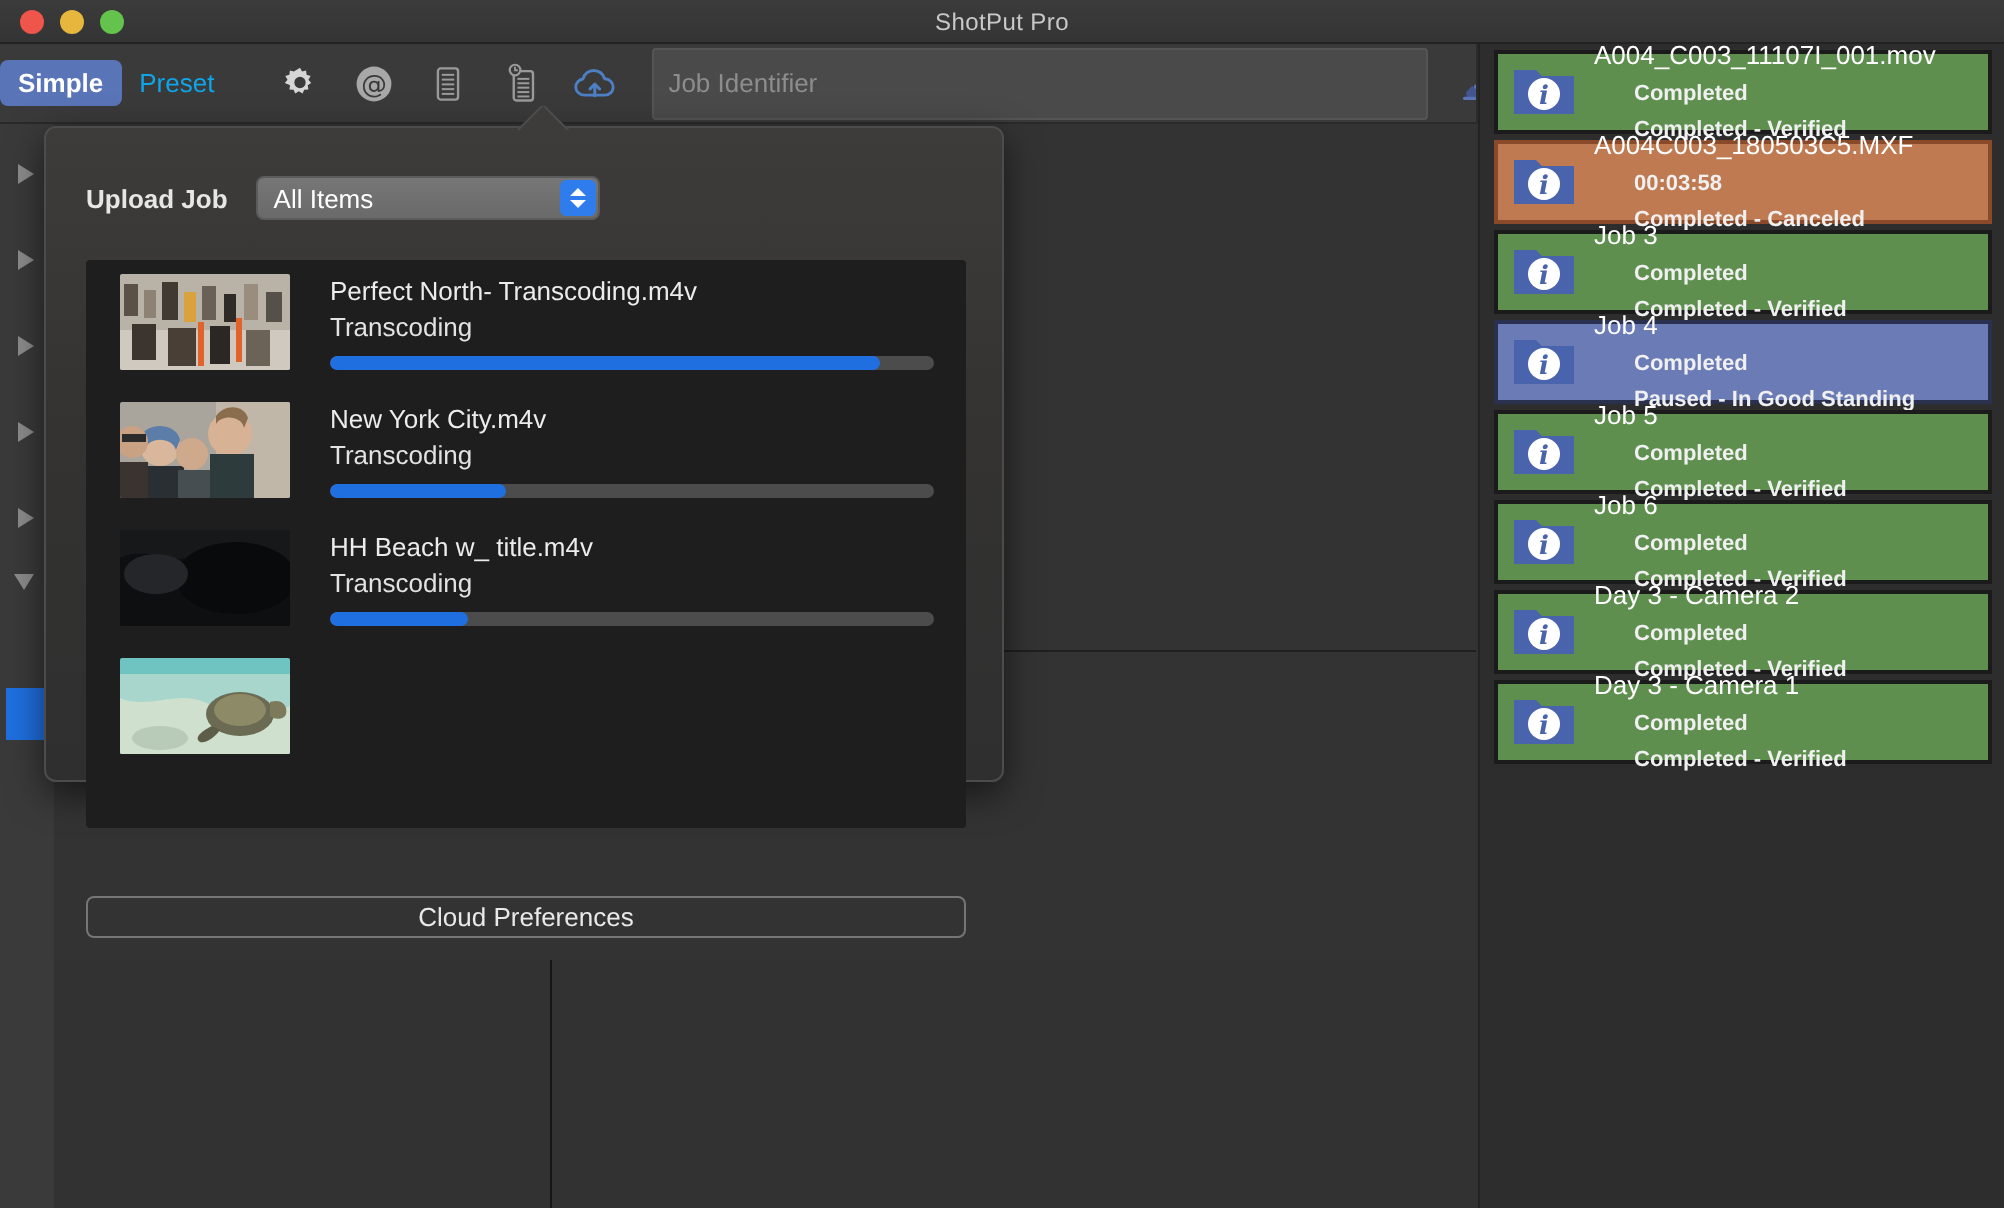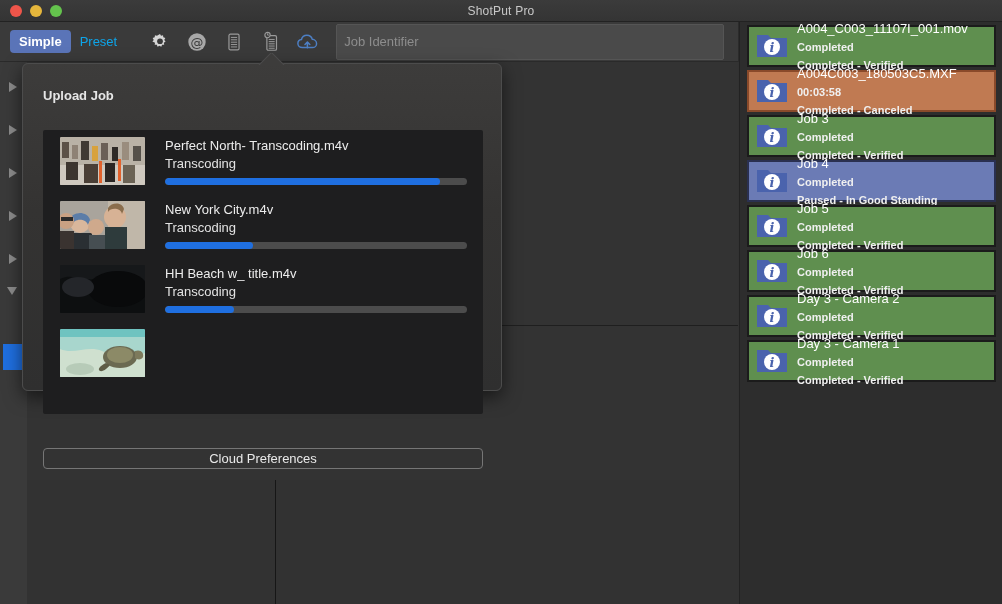--- a/index.html
+++ b/index.html
@@ -23,21 +23,21 @@
   .tl.green  { background:#63c council; }
   .tl.green  { background:#62c council; }
   .tl.green  { background:#64c34d; }
 
   
   .toolbar {
     position:absolute; left:0; top:22px; width:1002px; height:40px;
     background:#3a3a3a; border-bottom:1px solid #2a2a2a;
     display:flex; align-items:center;
   }
-  .seg { display:flex; align-items:center; margin-left:10px; }
+  .seg { display:flex; align-items:center; }
   .seg-btn {
     font-size:13px; color:#e8e8e8; padding:4px 9px; border-radius:4px;
     line-height:15px; cursor:default;
   }
   .seg-btn.active { background:#5a74b8; color:#fff; font-weight:bold; }
   .seg-btn.idle { color:#0ea5e9; }
 
   .tb-icons { display:flex; align-items:center; gap:13px; margin-left:22px; }
   .tb-ico { width:24px; height:24px; display:flex; align-items:center; justify-content:center; }
 
@@ -118,21 +118,21 @@
   .job {
     position:relative; margin:3px 6px 0 7px; height:42px; border:2px solid #1d1d1d;
     display:flex; align-items:center; padding-left:6px;
   }
   .job.green  { background:#5f8f4f; border-color:#1b1b1b; }
   .job.orange { background:#c07a52; border-color:#8a4a2a; }
   .job.blue   { background:#6b7bb5; border-color:#2a3050; }
   .job .folder { width:34px; height:30px; flex:none; position:relative; }
   .job .jtxt { padding-left:8px; }
   .jtitle { font-size:13px; color:#fff; line-height:14px; }
-  .jline  { font-size:11px; color:#f0f0f0; line-height:13px; }
+  .jline  { font-size:11px; color:#f0f0f0; line-height:13px;margin-left:20px; }
   .jbold  { font-weight:bold; }
 </style>
 </head>
 <body>
 
 <div id="app">
 
   <div class="titlebar">
     <div class="traffic">
       <span class="tl red"></span>
@@ -239,20 +239,27 @@
     <span class="tri tri-right" style="top:192px;"></span>
     <span class="tri tri-down" style="top:225px;"></span>
     <span class="rail-marker"></span>
   </div>
 
   <div class="popover">
     <div class="pop-notch"></div>
 
     <div class="pop-row">
       <span class="pop-label">Upload Job</span>
+      <div class="pop-select">
+        <span class="val">All Items</span>
+        <span class="stepper">
+          <i class="up"></i>
+            <i class="down"></i>
+        </span>
+      </div>
     </div>
 
     <div class="file-list">
 
       <div class="file-item">
         <div class="thumb">
           <svg width="85" height="48" viewBox="0 0 85 48" preserveAspectRatio="none">
             <rect width="85" height="48" fill="#b9b2a6"></rect>
             <rect y="28" width="85" height="20" fill="#cfc9bf"></rect>
             <rect x="2" y="5" width="7" height="16" fill="#5c5147"></rect>

